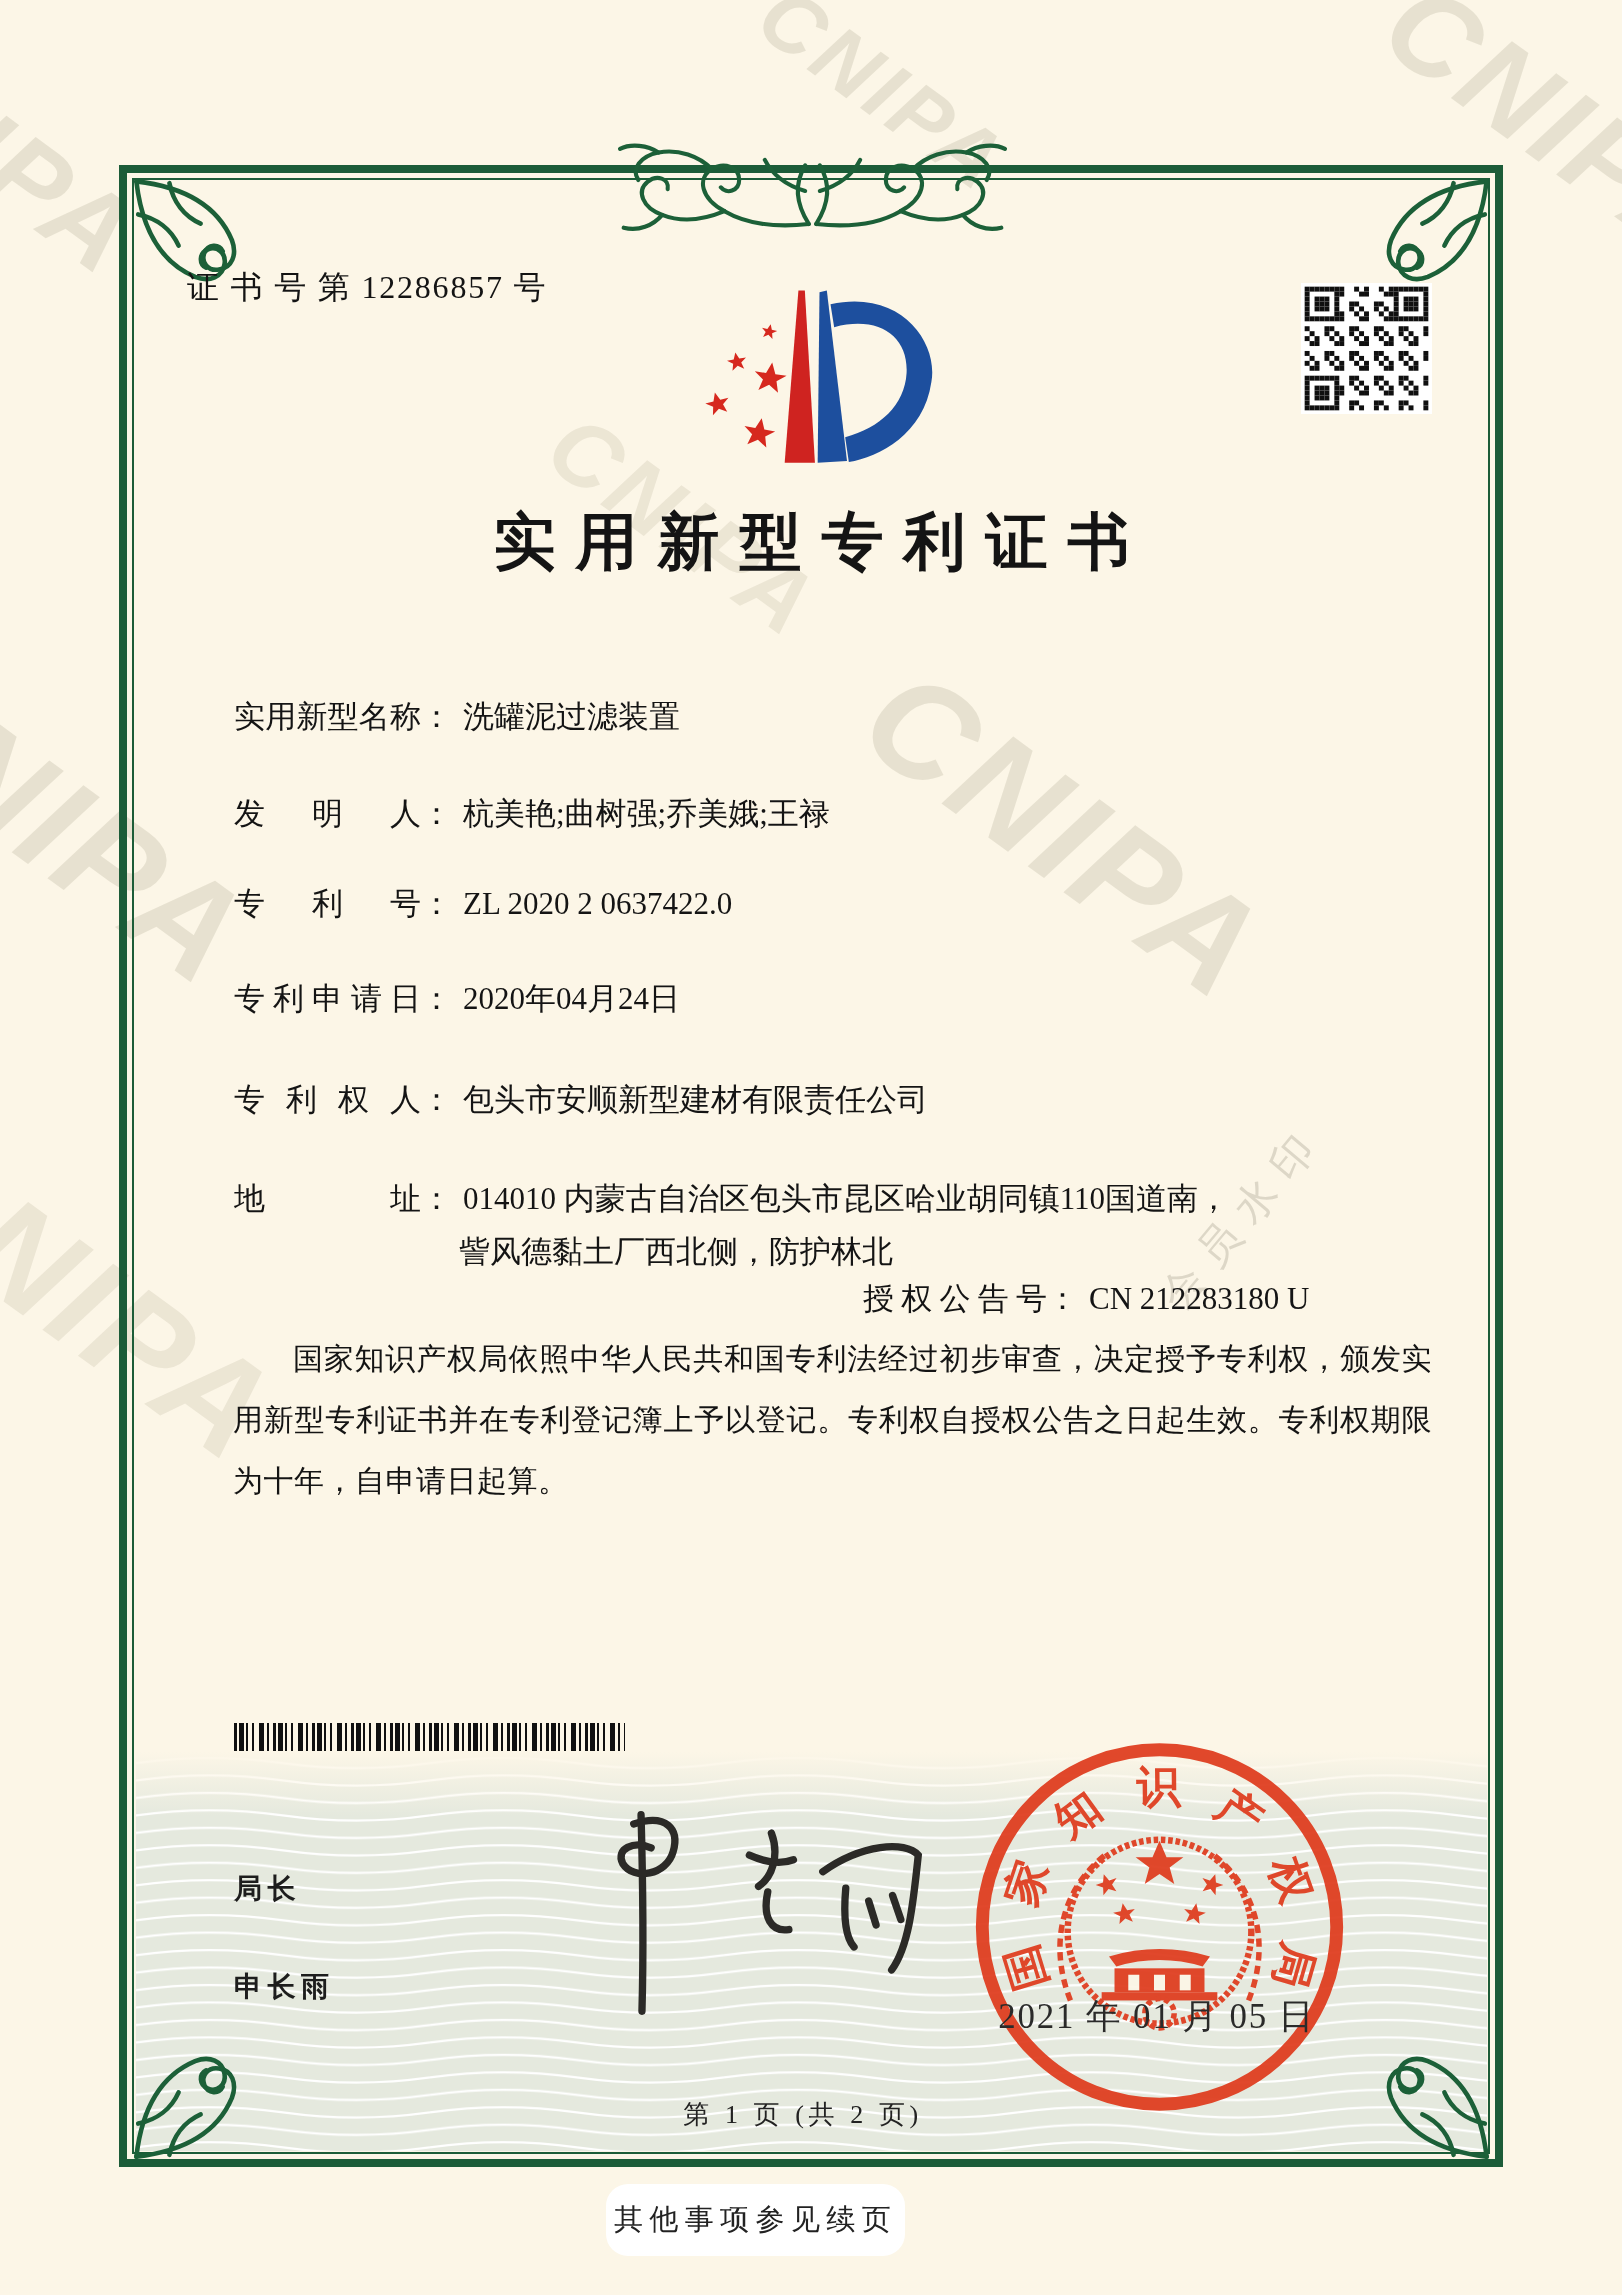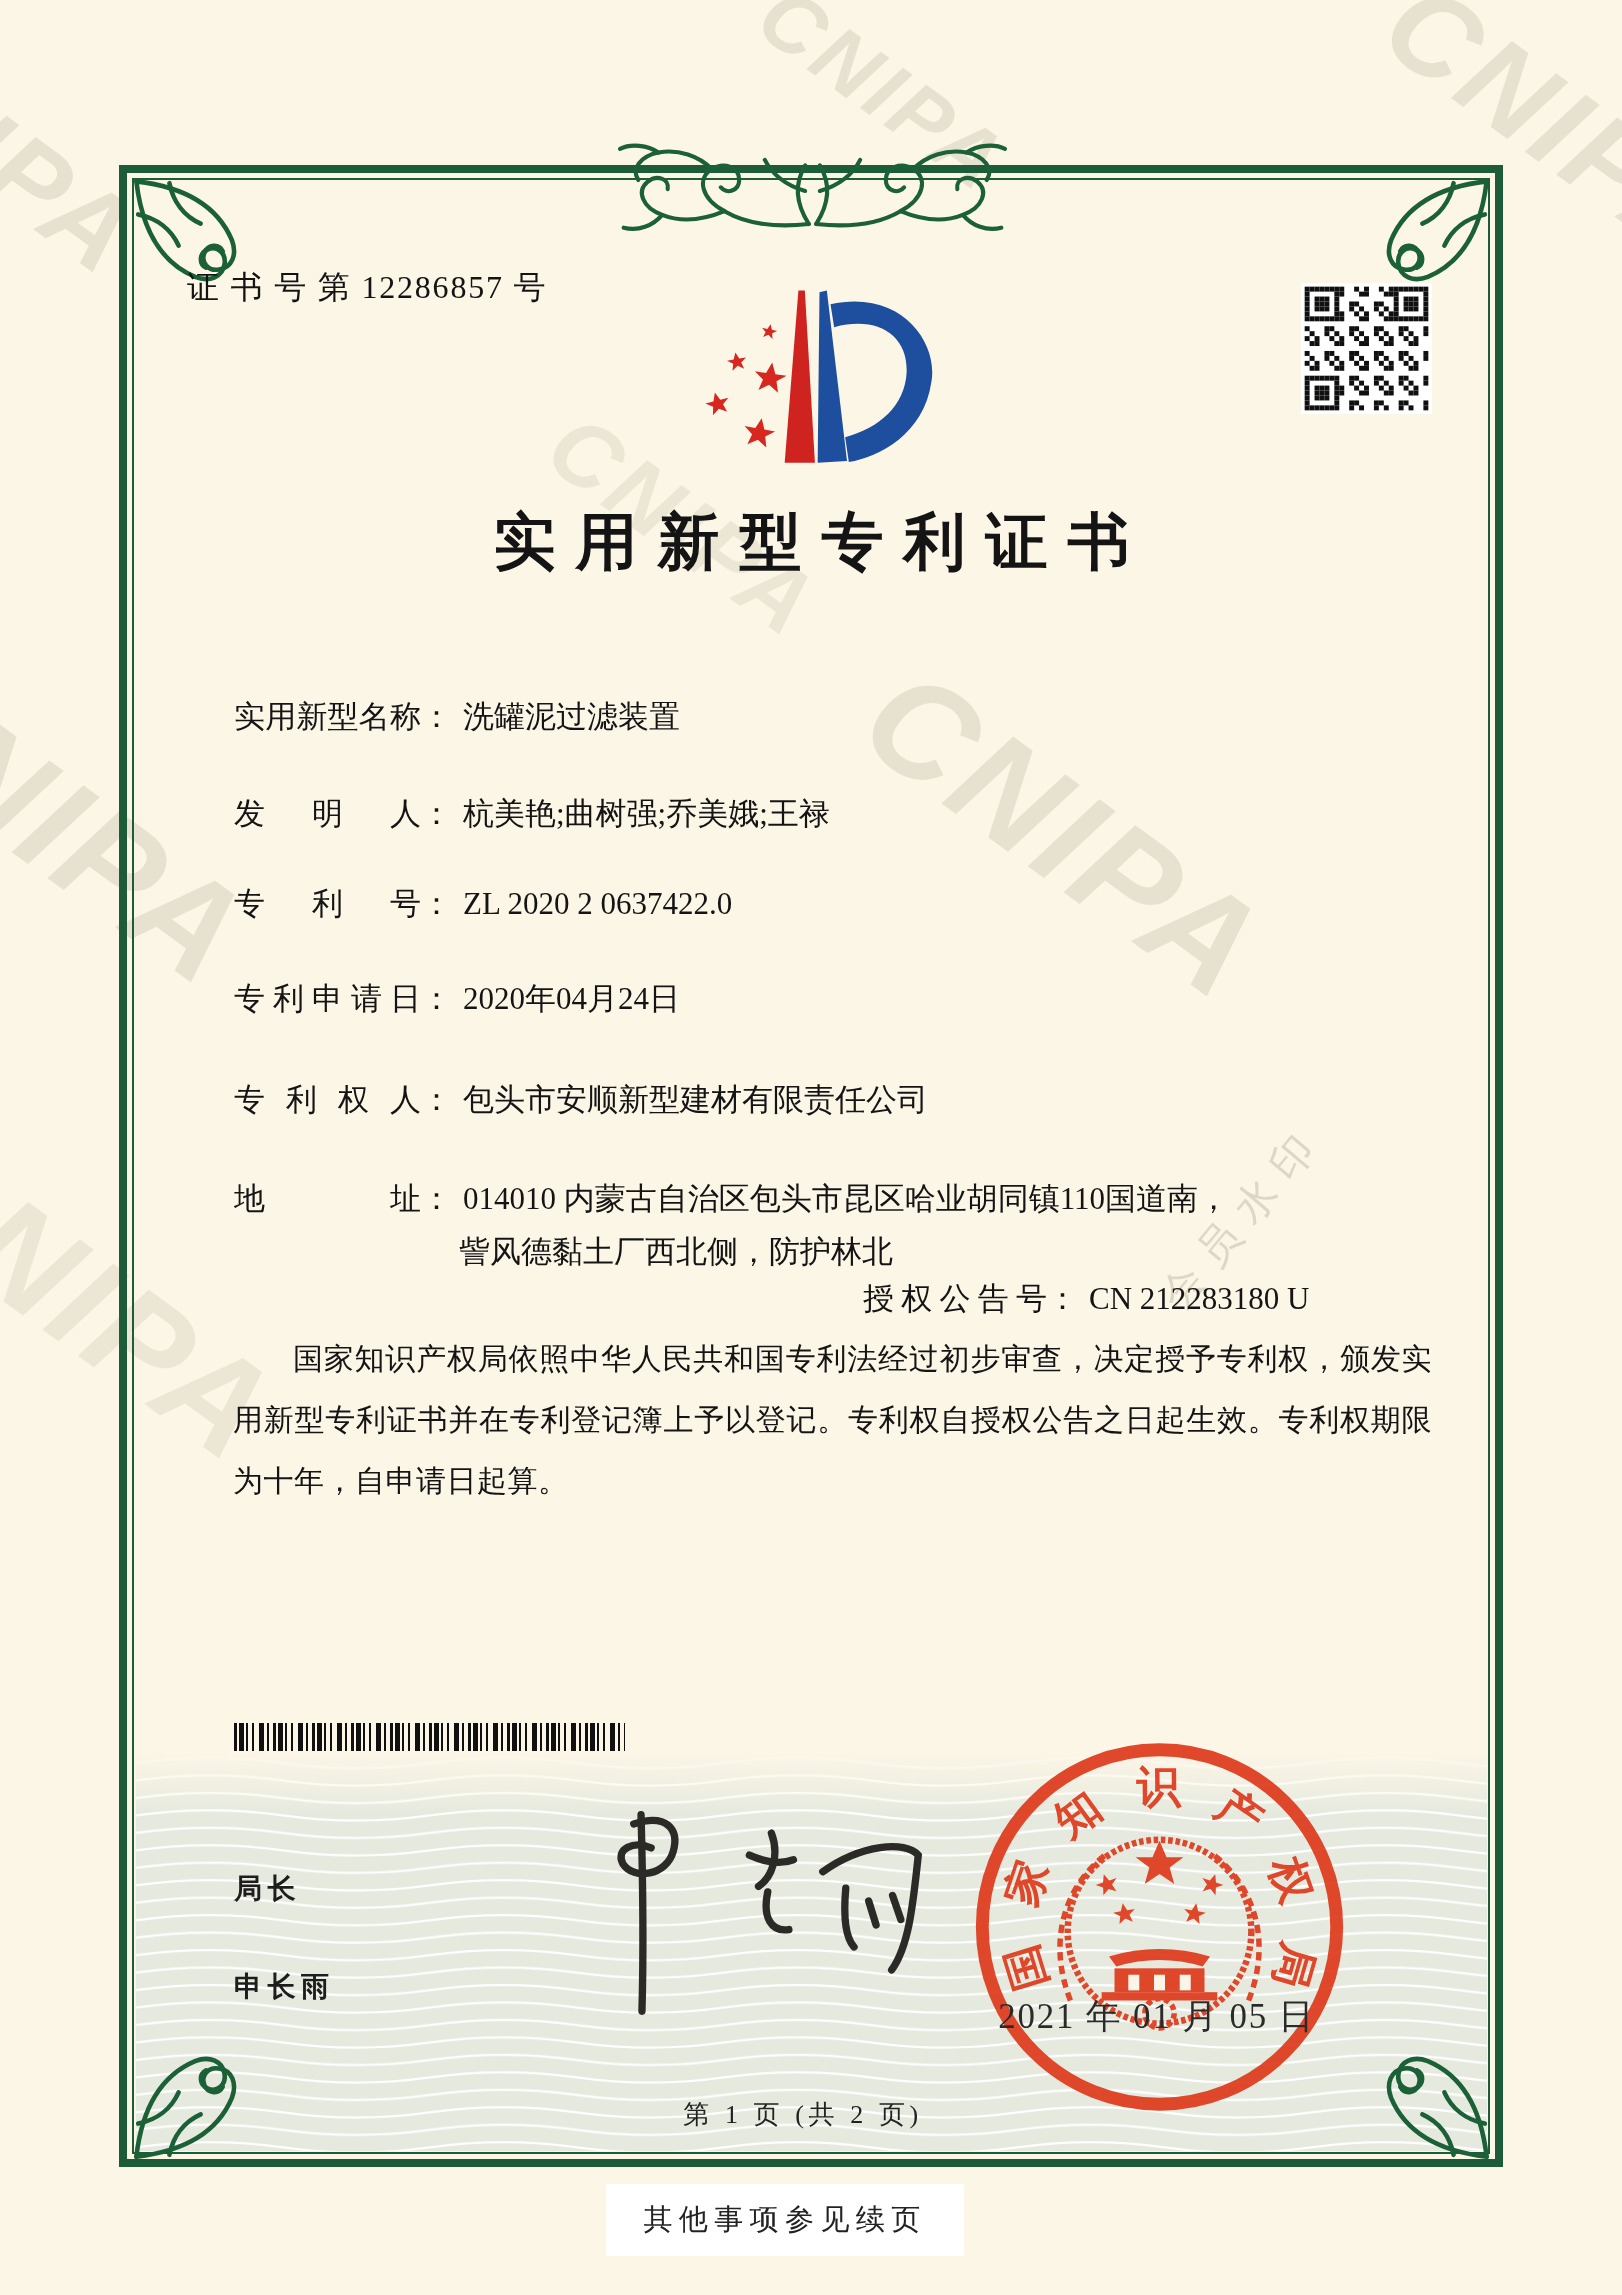--- a/index.html
+++ b/index.html
@@ -38,22 +38,22 @@
     repeating-linear-gradient(90deg,#101010 0 2.8px,rgba(0,0,0,0) 2.8px 4.6px,#101010 4.6px 10px,
     rgba(0,0,0,0) 10px 12px,#101010 12px 13.8px,rgba(0,0,0,0) 13.8px 18.4px,#101010 18.4px 20px,
     rgba(0,0,0,0) 20px 25px,#101010 25px 30px,rgba(0,0,0,0) 30px 33px,#101010 33px 35px,
     rgba(0,0,0,0) 35px 39px);}
   .officer{position:absolute;z-index:5;left:234px;font-family:"Liberation Sans",sans-serif;
            font-size:28px;font-weight:600;letter-spacing:5.5px;color:#1d1d1d;}
   .signature{position:absolute;z-index:6;left:496px;top:1798px;}
   .seal{position:absolute;z-index:7;left:962px;top:1725px;opacity:.93;}
   .page-info{position:absolute;z-index:5;left:0;top:2097px;width:1606px;text-align:center;
              font-size:26px;letter-spacing:4.6px;color:#222;}
-  .cont-box{position:absolute;z-index:5;left:606px;top:2184px;width:358px;height:72px;
-            background:#fff;display:flex;align-items:center;justify-content:center;}
+  .cont-box{position:absolute;z-index:5;left:606px;top:2184px;width:299px;height:72px;
+            background:#fff;display:flex;align-items:center;justify-content:center;border-radius:22px;}
   .cont-box span{font-size:29px;letter-spacing:6.4px;color:#222;}
 </style>
 </head>
 <body>
 
 <div class="page">
 
   <div class="wm" style="left:-129px;top:-14.7px;font-size:110px;">CNIPA</div>
   <div class="wm" style="left:797px;top:-33px;font-size:84px;">CNIPA</div>
   <div class="wm" style="left:1440px;top:-46px;font-size:119px;">CNIPA</div>

